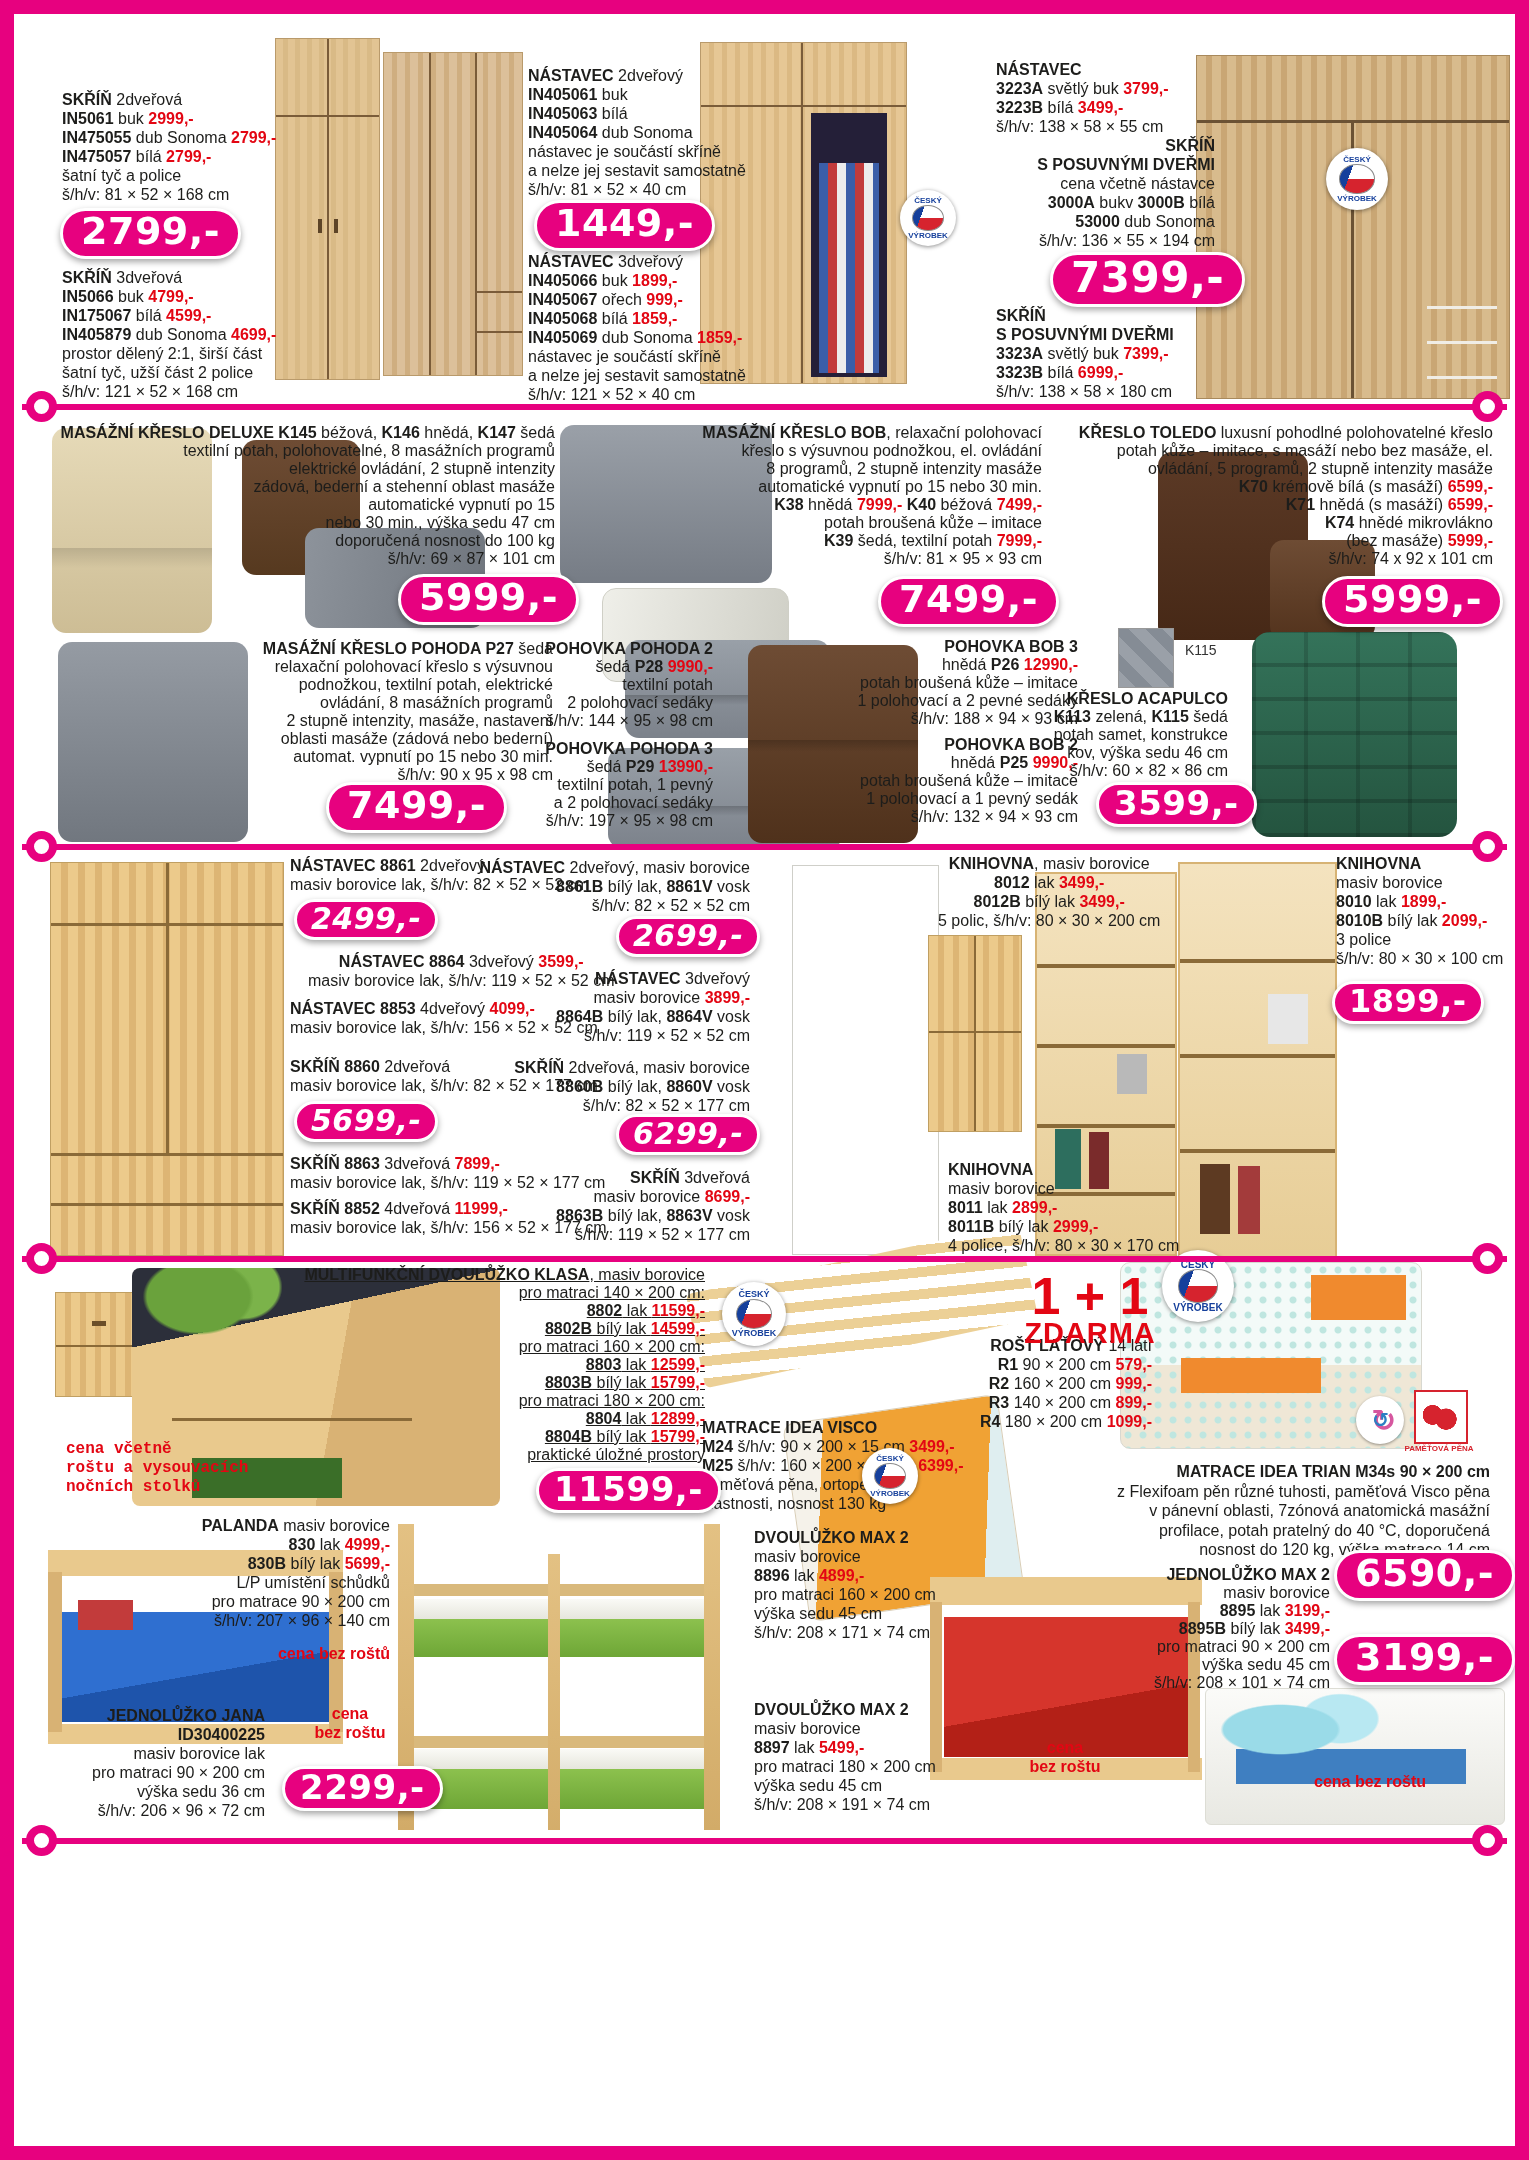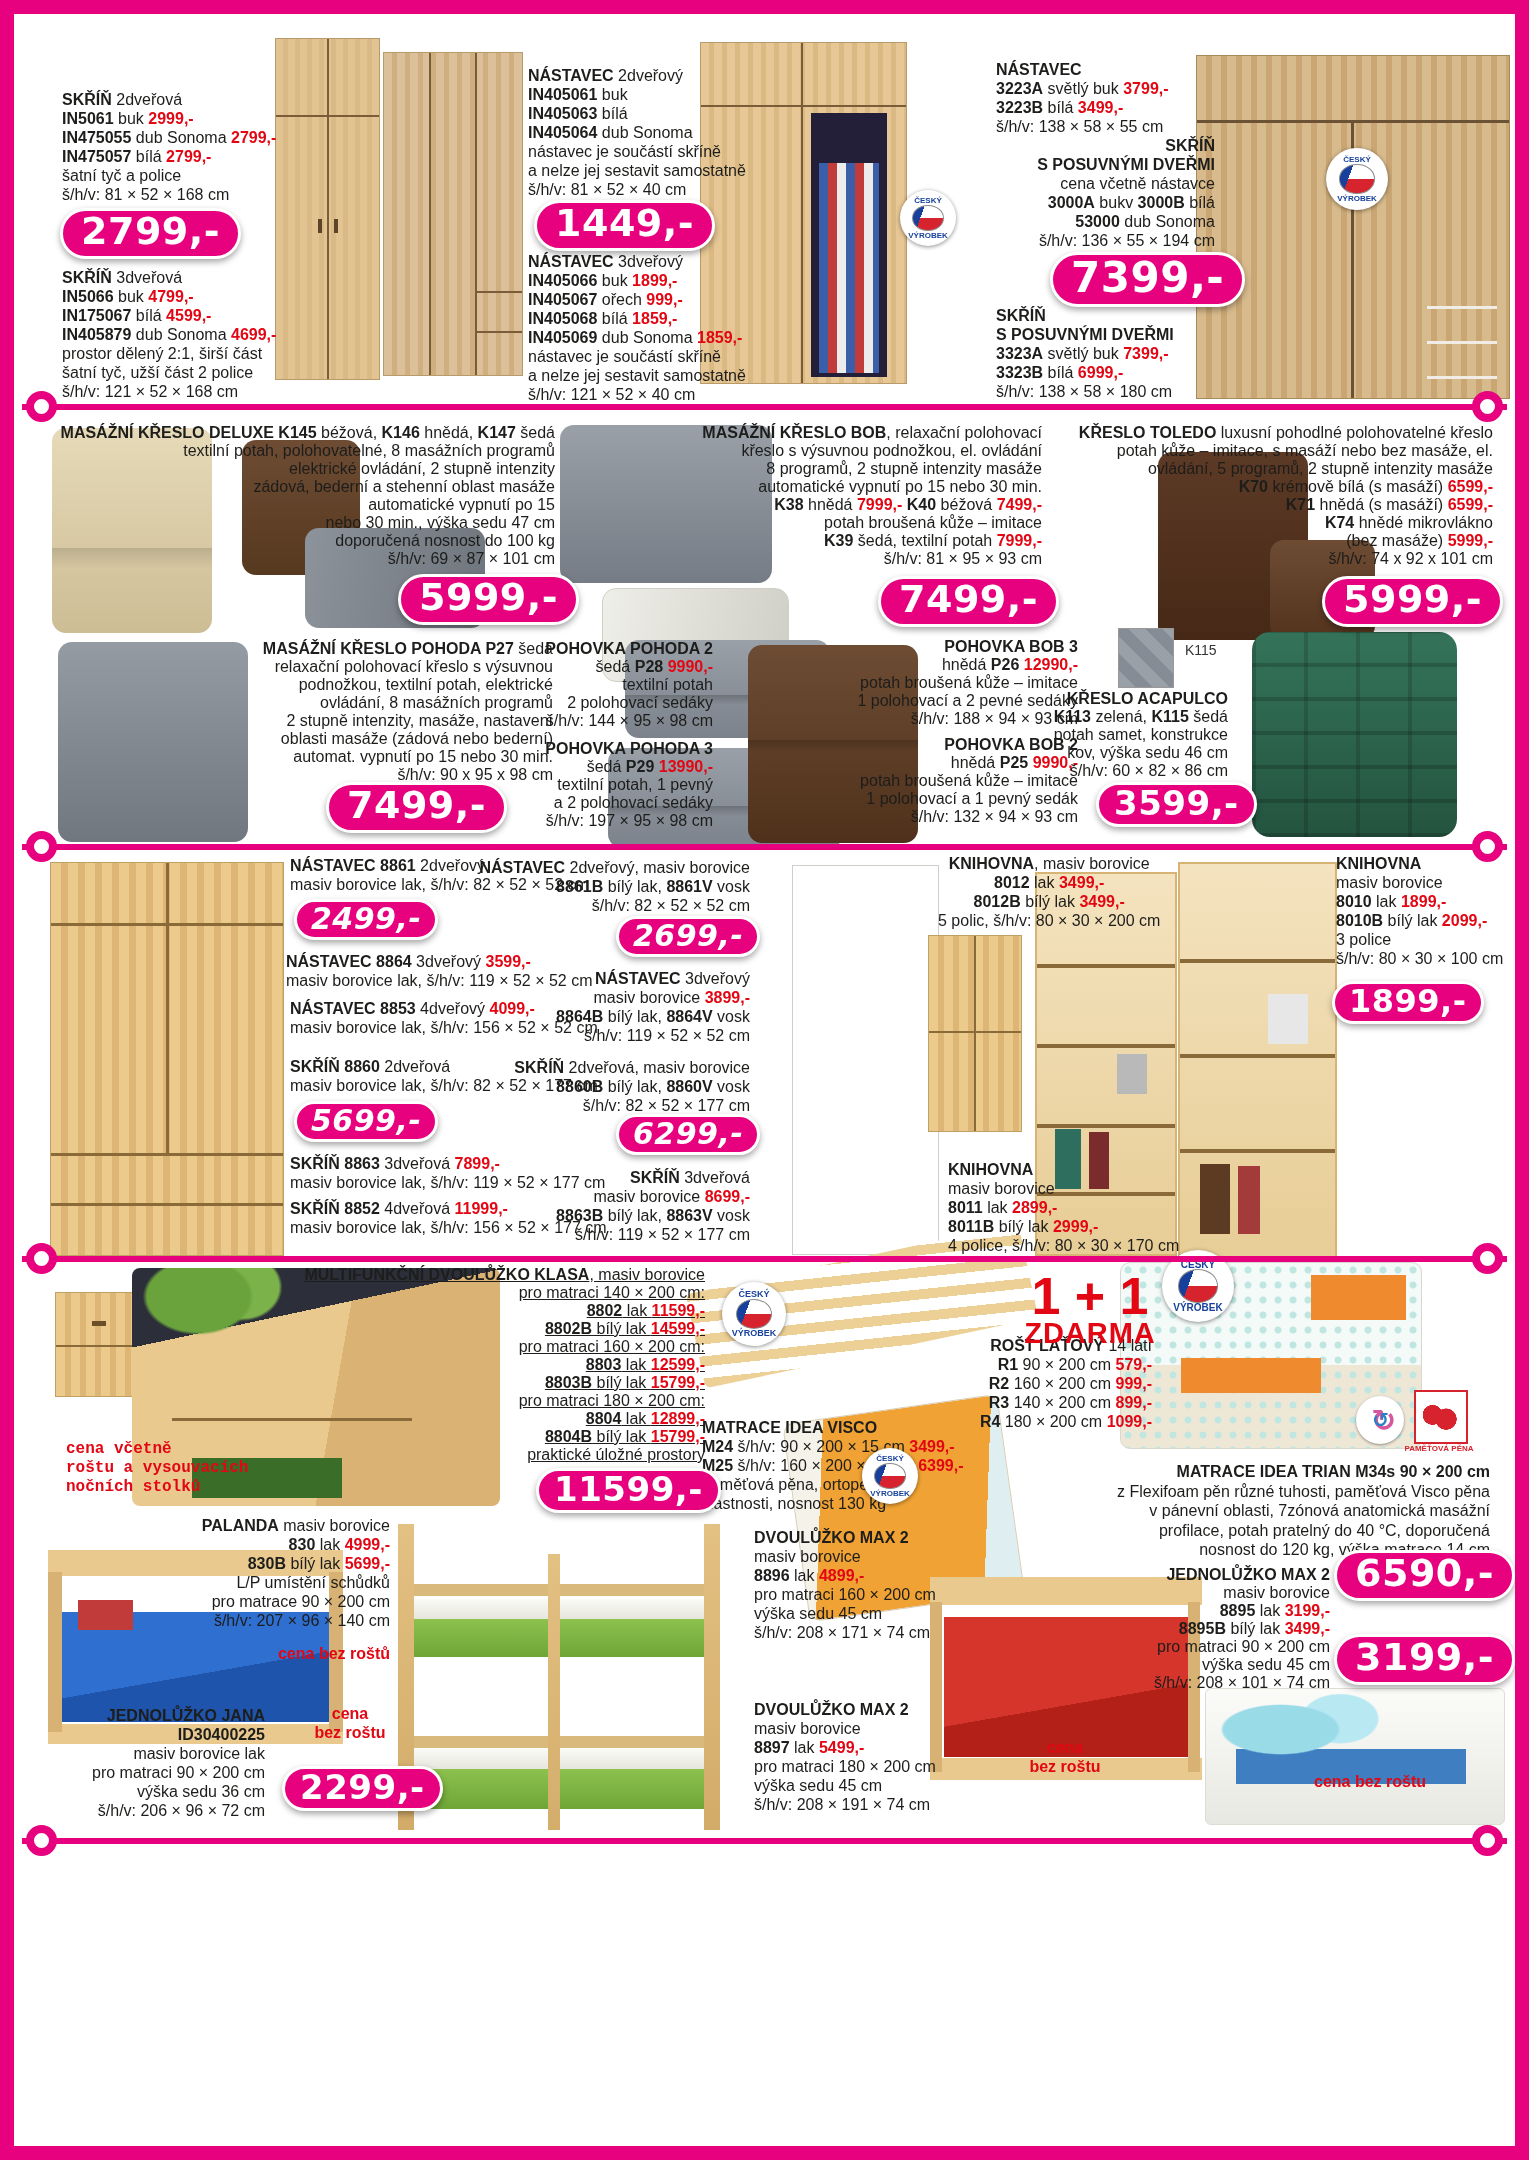--- a/index.html
+++ b/index.html
@@ -359,21 +359,21 @@
       <div class="ln"><span>kov, výška sedu 46 cm</span></div>
       <div class="ln"><span>š/h/v: 60 × 82 × 86 cm</span></div>
     </div>
   <div class="price p34" style="left:1096px;top:782px;">3599,-</div>
 
   <div class="tb" style="left:290px;top:856px;">
       <div class="ln"><span class="b">NÁSTAVEC 8861</span><span> 2dveřový</span></div>
       <div class="ln"><span>masiv borovice lak, š/h/v: 82 × 52 × 52 cm</span></div>
     </div>
   <div class="price p30" style="left:294px;top:899px;">2499,-</div>
-  <div class="tb" style="left:286px;top:952px;">
+  <div class="tb" style="left:308px;top:952px;text-align:center;">
       <div class="ln"><span class="b">NÁSTAVEC 8864</span><span> 3dveřový </span><span class="r">3599,-</span></div>
       <div class="ln"><span>masiv borovice lak, š/h/v: 119 × 52 × 52 cm</span></div>
     </div>
   <div class="tb" style="left:290px;top:999px;">
       <div class="ln"><span class="b">NÁSTAVEC 8853</span><span> 4dveřový </span><span class="r">4099,-</span></div>
       <div class="ln"><span>masiv borovice lak, š/h/v: 156 × 52 × 52 cm</span></div>
     </div>
   <div class="tb" style="left:290px;top:1057px;">
       <div class="ln"><span class="b">SKŘÍŇ 8860</span><span> 2dveřová</span></div>
       <div class="ln"><span>masiv borovice lak, š/h/v: 82 × 52 × 177 cm</span></div>

